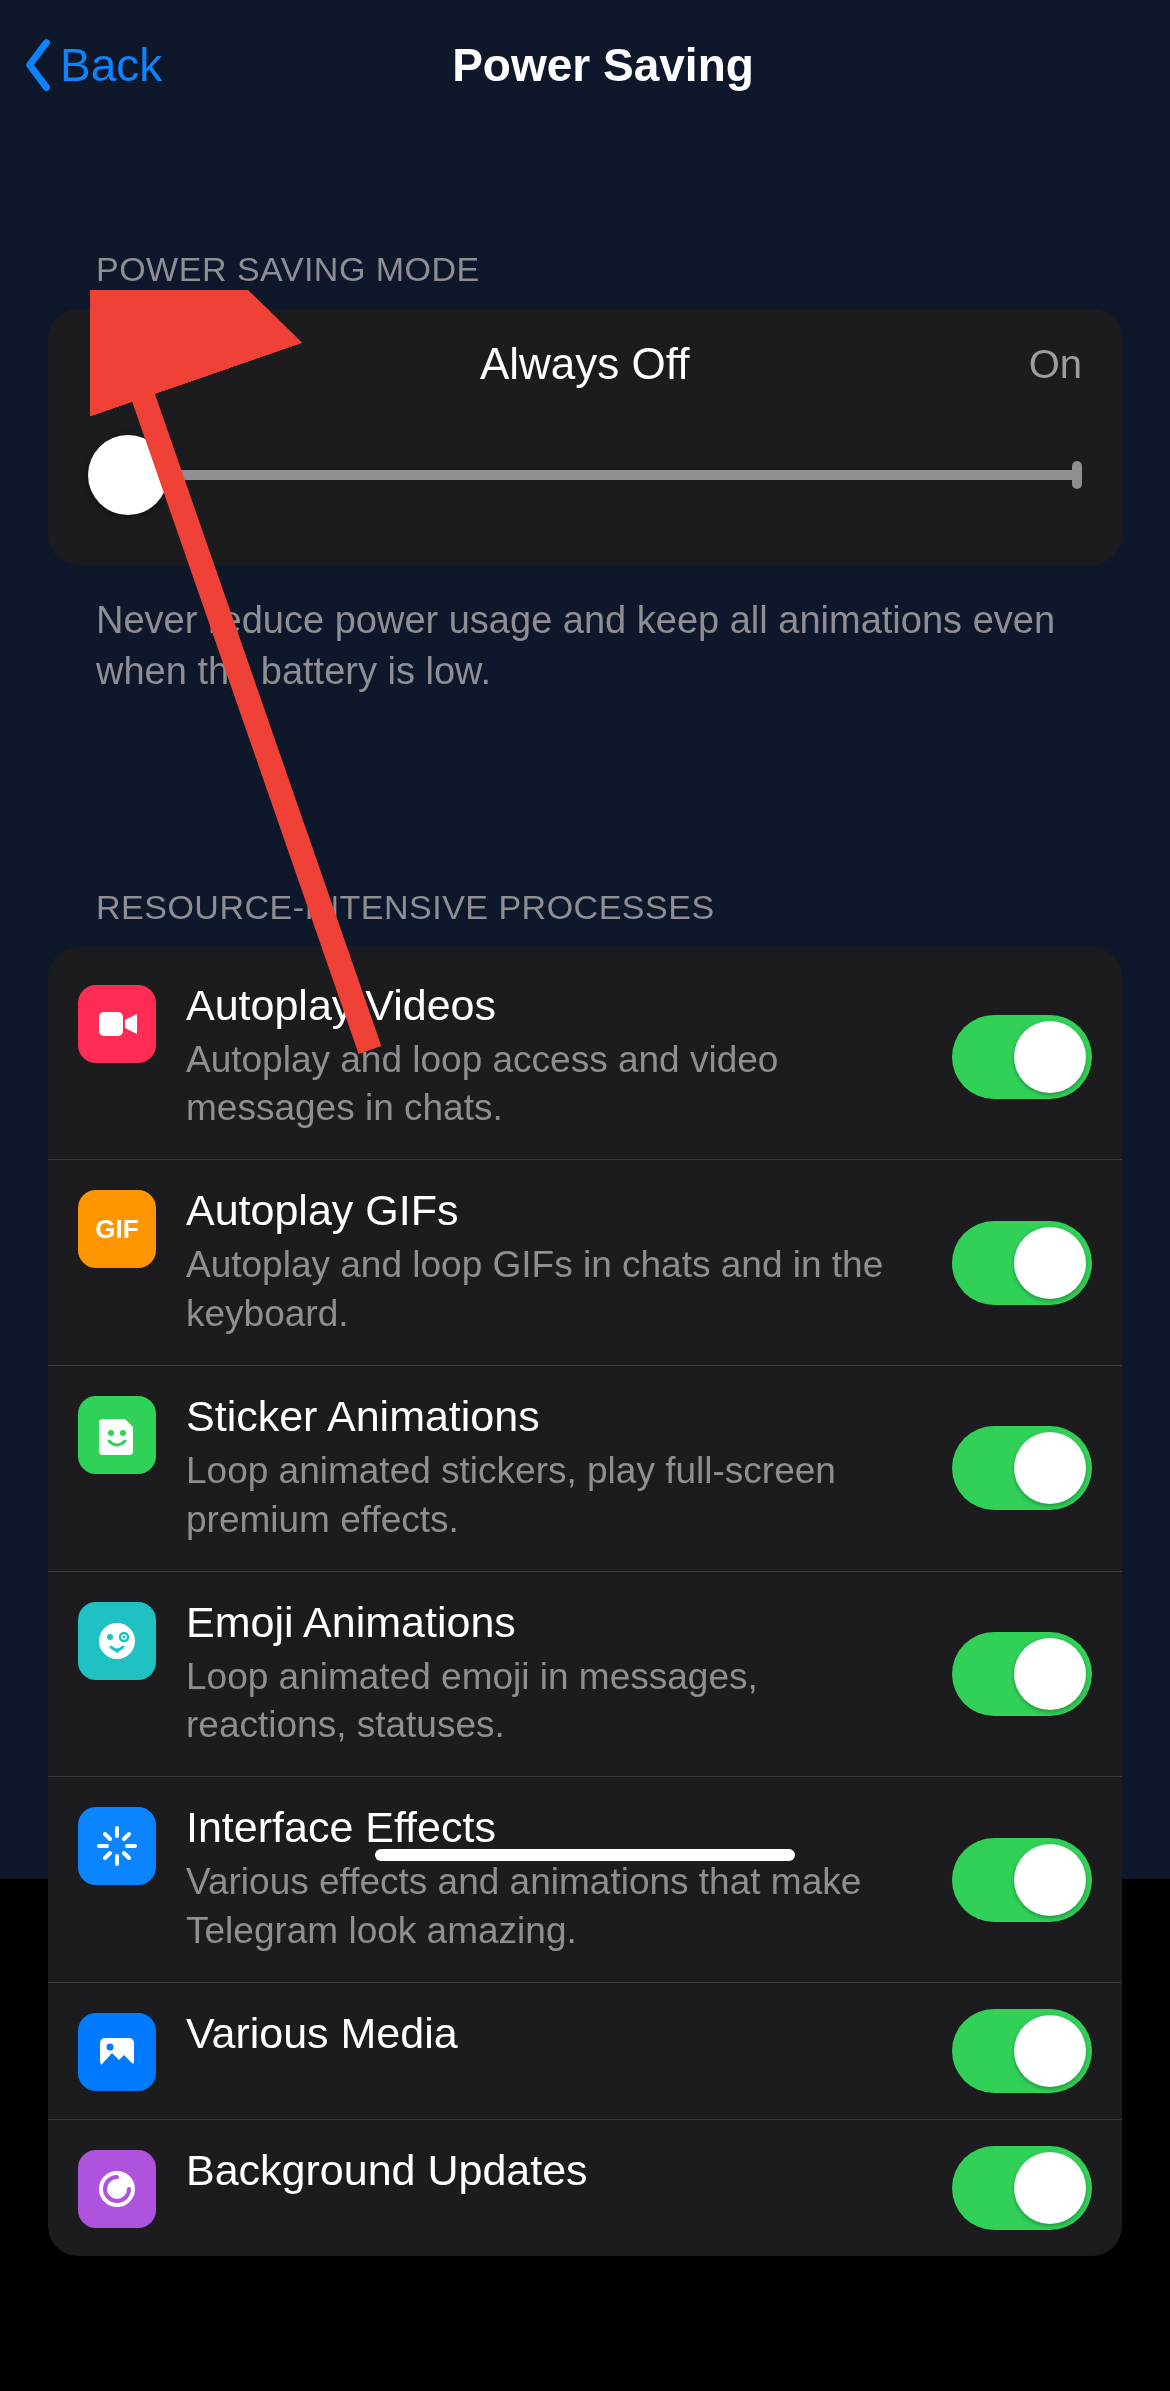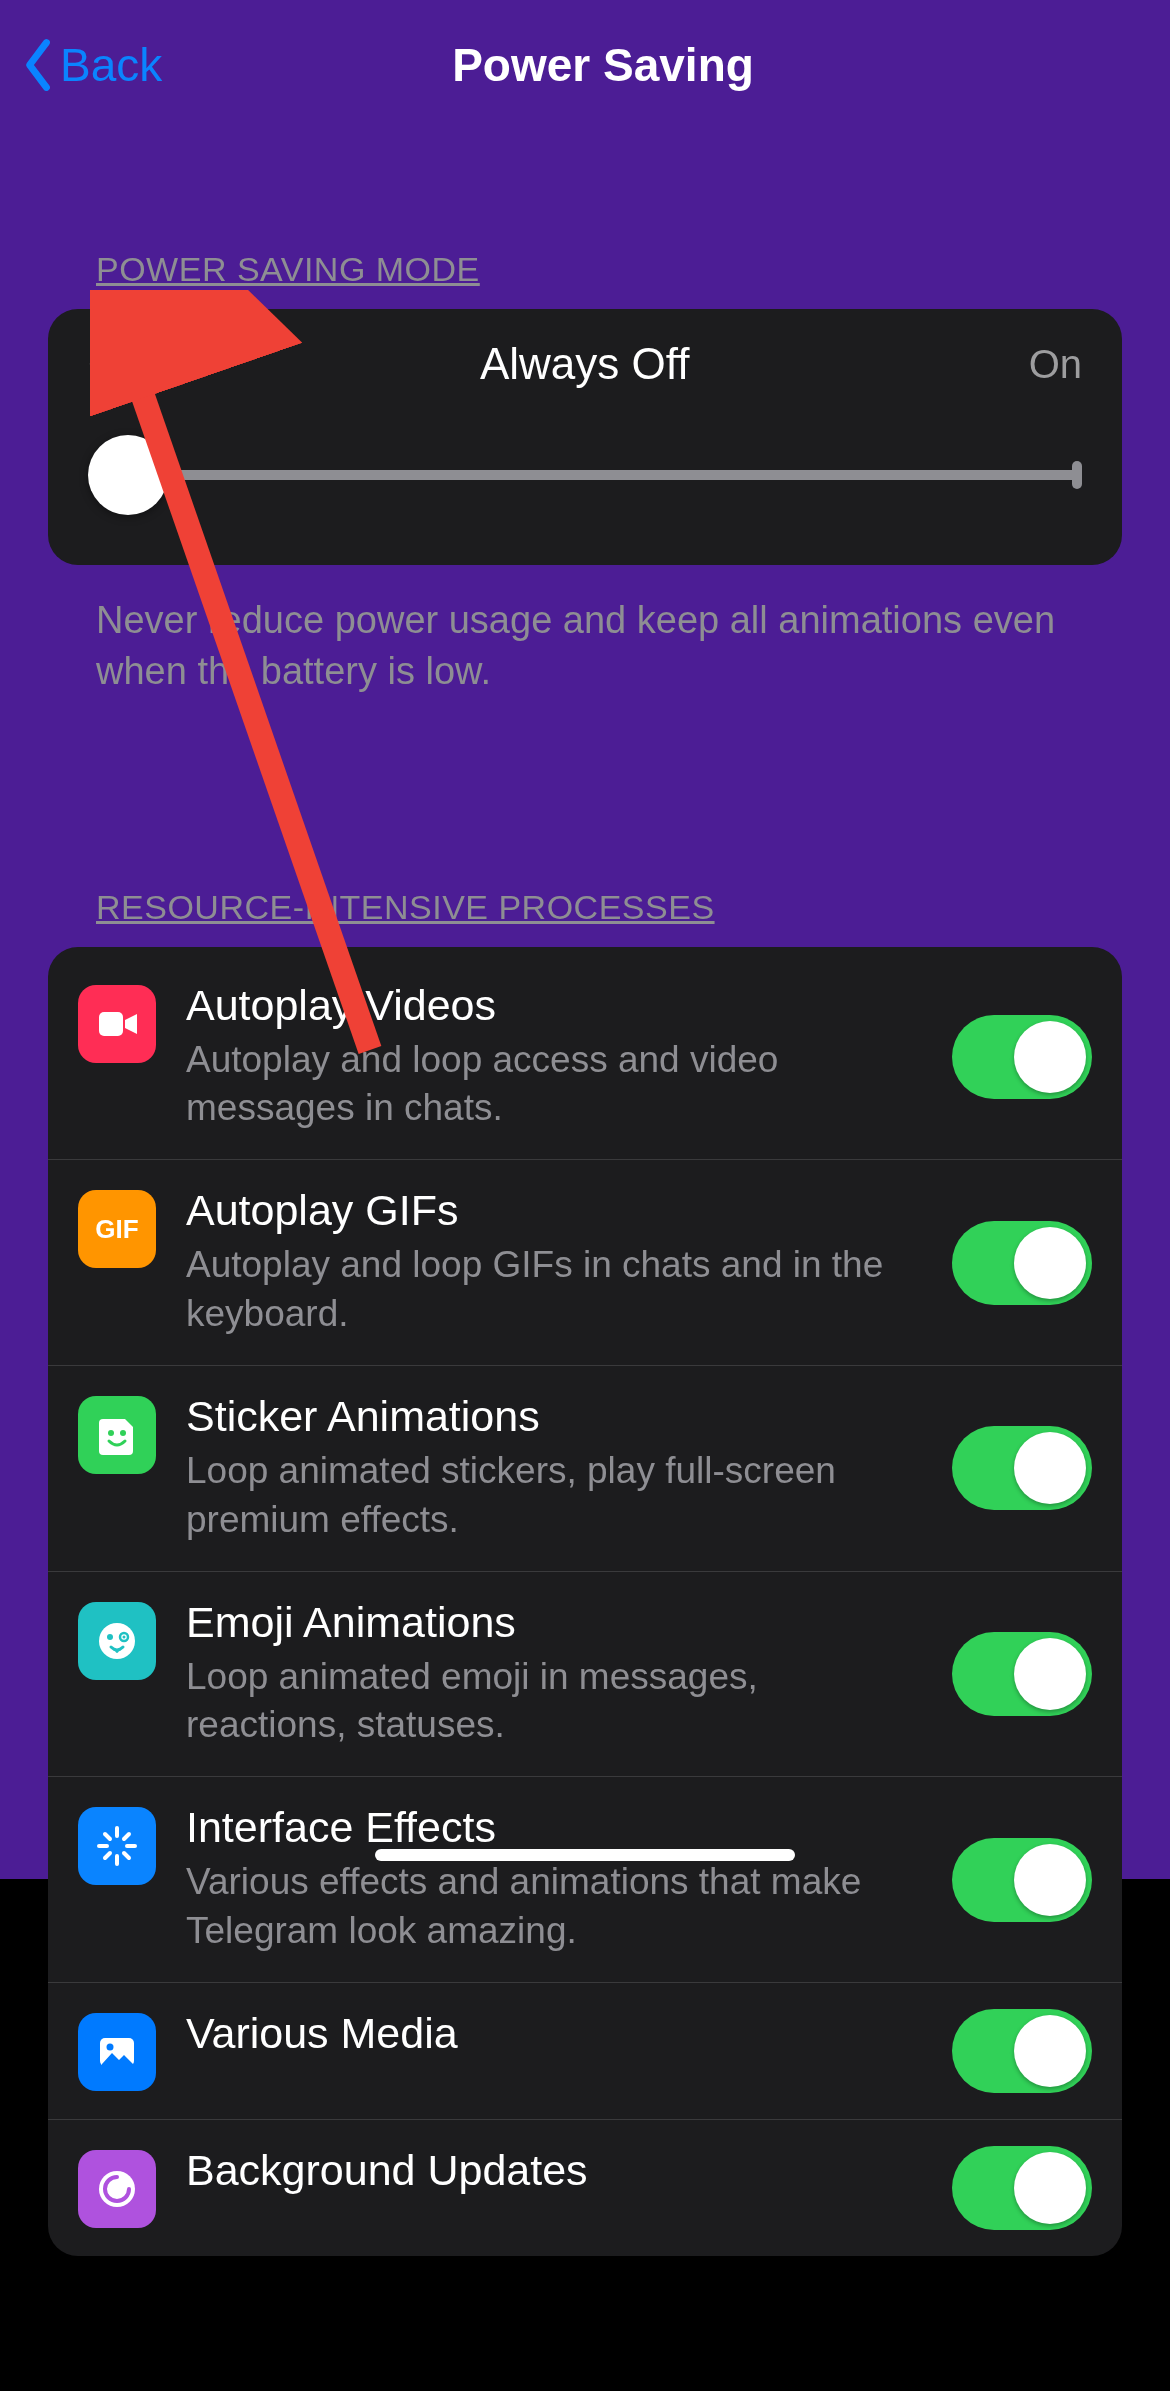--- a/index.html
+++ b/index.html
@@ -1,26 +1,26 @@
 <!DOCTYPE html>
 <html><head>
 <meta charset="utf-8">
 <style>
   * { margin:0; padding:0; box-sizing:border-box; -webkit-font-smoothing:antialiased; }
   html,body { width:1170px; height:2391px; background:#000; font-family:-apple-system,"SF Pro Text","Helvetica Neue",Arial,sans-serif; color:#fff; overflow:hidden; }
-  .screen { position:relative; width:1170px; height:1879px; background:#4c1d95; }
+  .screen { position:relative; width:1170px; height:1879px; background:#0f172a; }
 
   
   .nav { position:relative; height:130px; display:flex; align-items:center; justify-content:center; }
   .nav-title { font-size:46px; font-weight:600; color:#fff;margin-left:36px; }
   .nav-back { position:absolute; left:20px; top:0; height:130px; display:flex; align-items:center; gap:4px; color:#0a84ff; font-size:46px; }
   .nav-back svg { width:36px; height:56px; }
 
   
-  .section-header { color:#8e8e93; font-size:34px; font-weight:400; letter-spacing:0.5px; padding:0 96px 20px;text-decoration:underline; }
+  .section-header { color:#8e8e93; font-size:34px; font-weight:400; letter-spacing:0.5px; padding:0 96px 20px; }
 
   
   .slider-card { margin:0 48px; background:#1c1c1e; border-radius:30px; padding:30px 40px 50px; }
   .slider-labels { display:flex; justify-content:space-between; align-items:center; font-size:40px; }
   .slider-labels .off,.slider-labels .on { color:#9d9d9f; }
   .slider-labels .center { color:#fff; font-size:44px; font-weight:400; }
   .slider-track-wrap { position:relative; margin-top:46px; height:80px; }
   .slider-track { position:absolute; left:30px; right:0; top:50%; height:10px; background:#8e8e93; border-radius:5px; transform:translateY(-50%); }
   .slider-cap { position:absolute; right:0; top:50%; width:10px; height:28px; background:#8e8e93; border-radius:5px; transform:translateY(-50%); }
   .slider-thumb { position:absolute; left:0; top:50%; width:80px; height:80px; background:#fff; border-radius:50%; transform:translateY(-50%); box-shadow:0 2px 8px rgba(0,0,0,0.4); }

